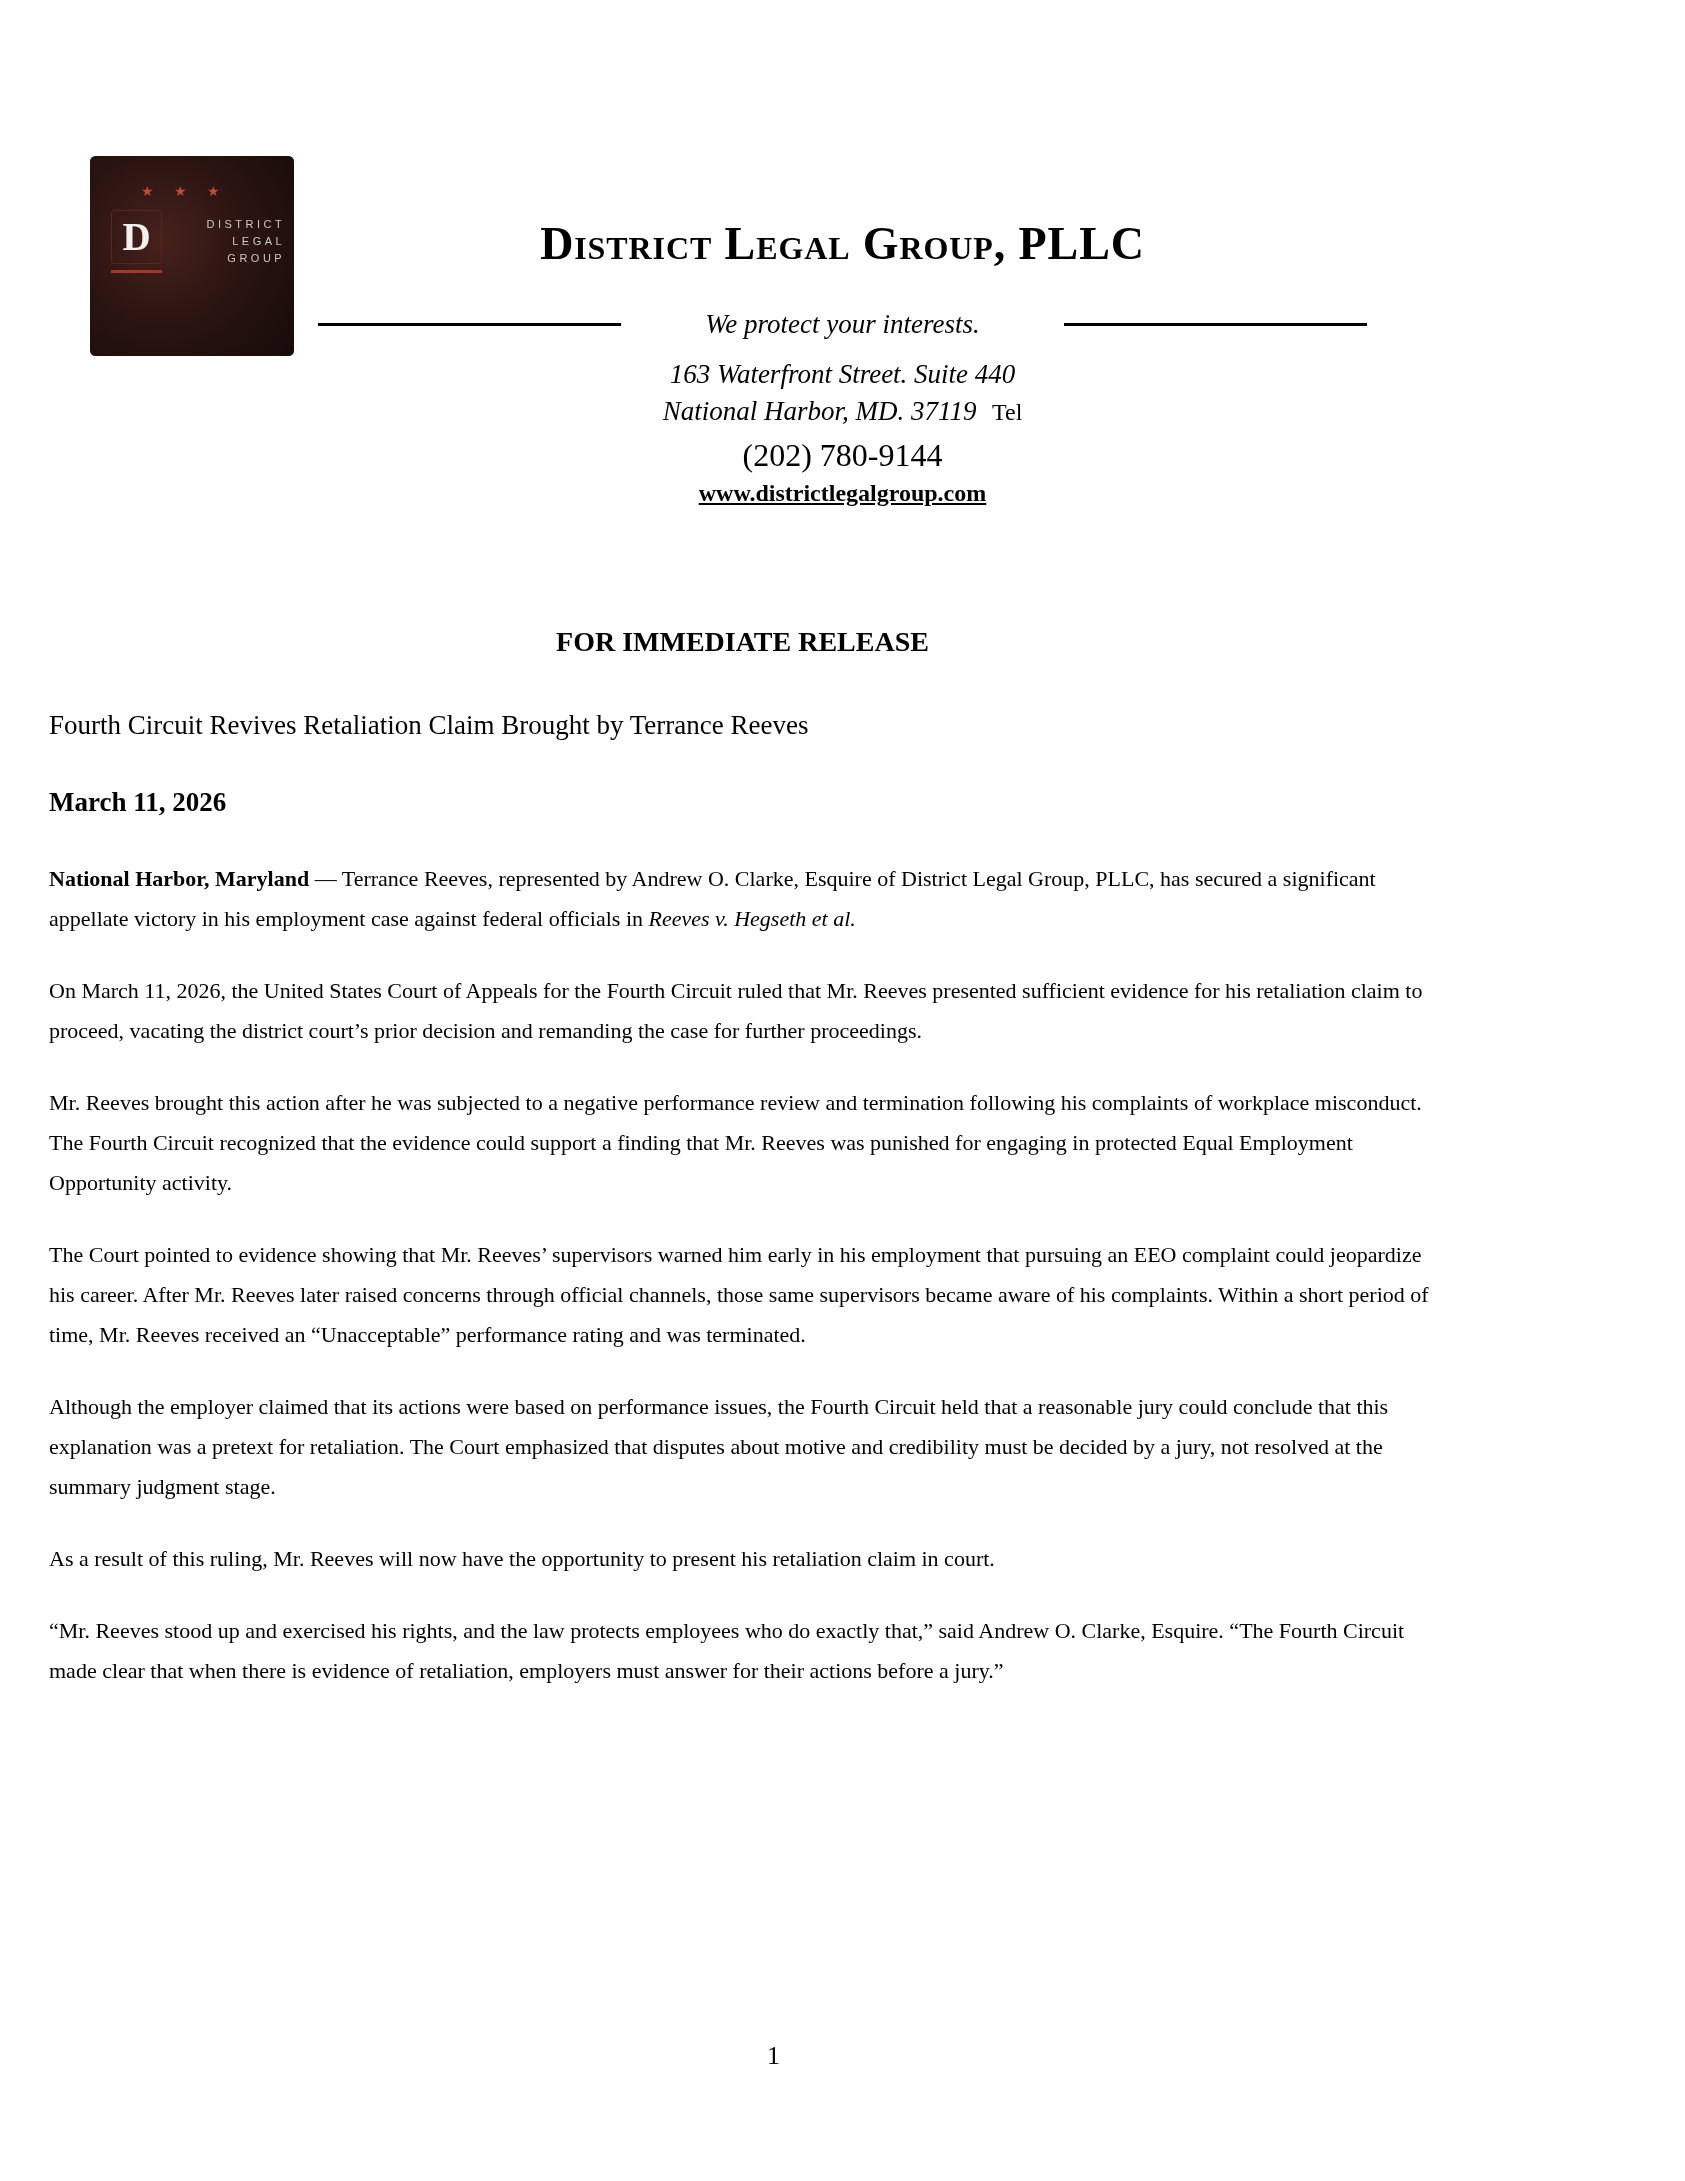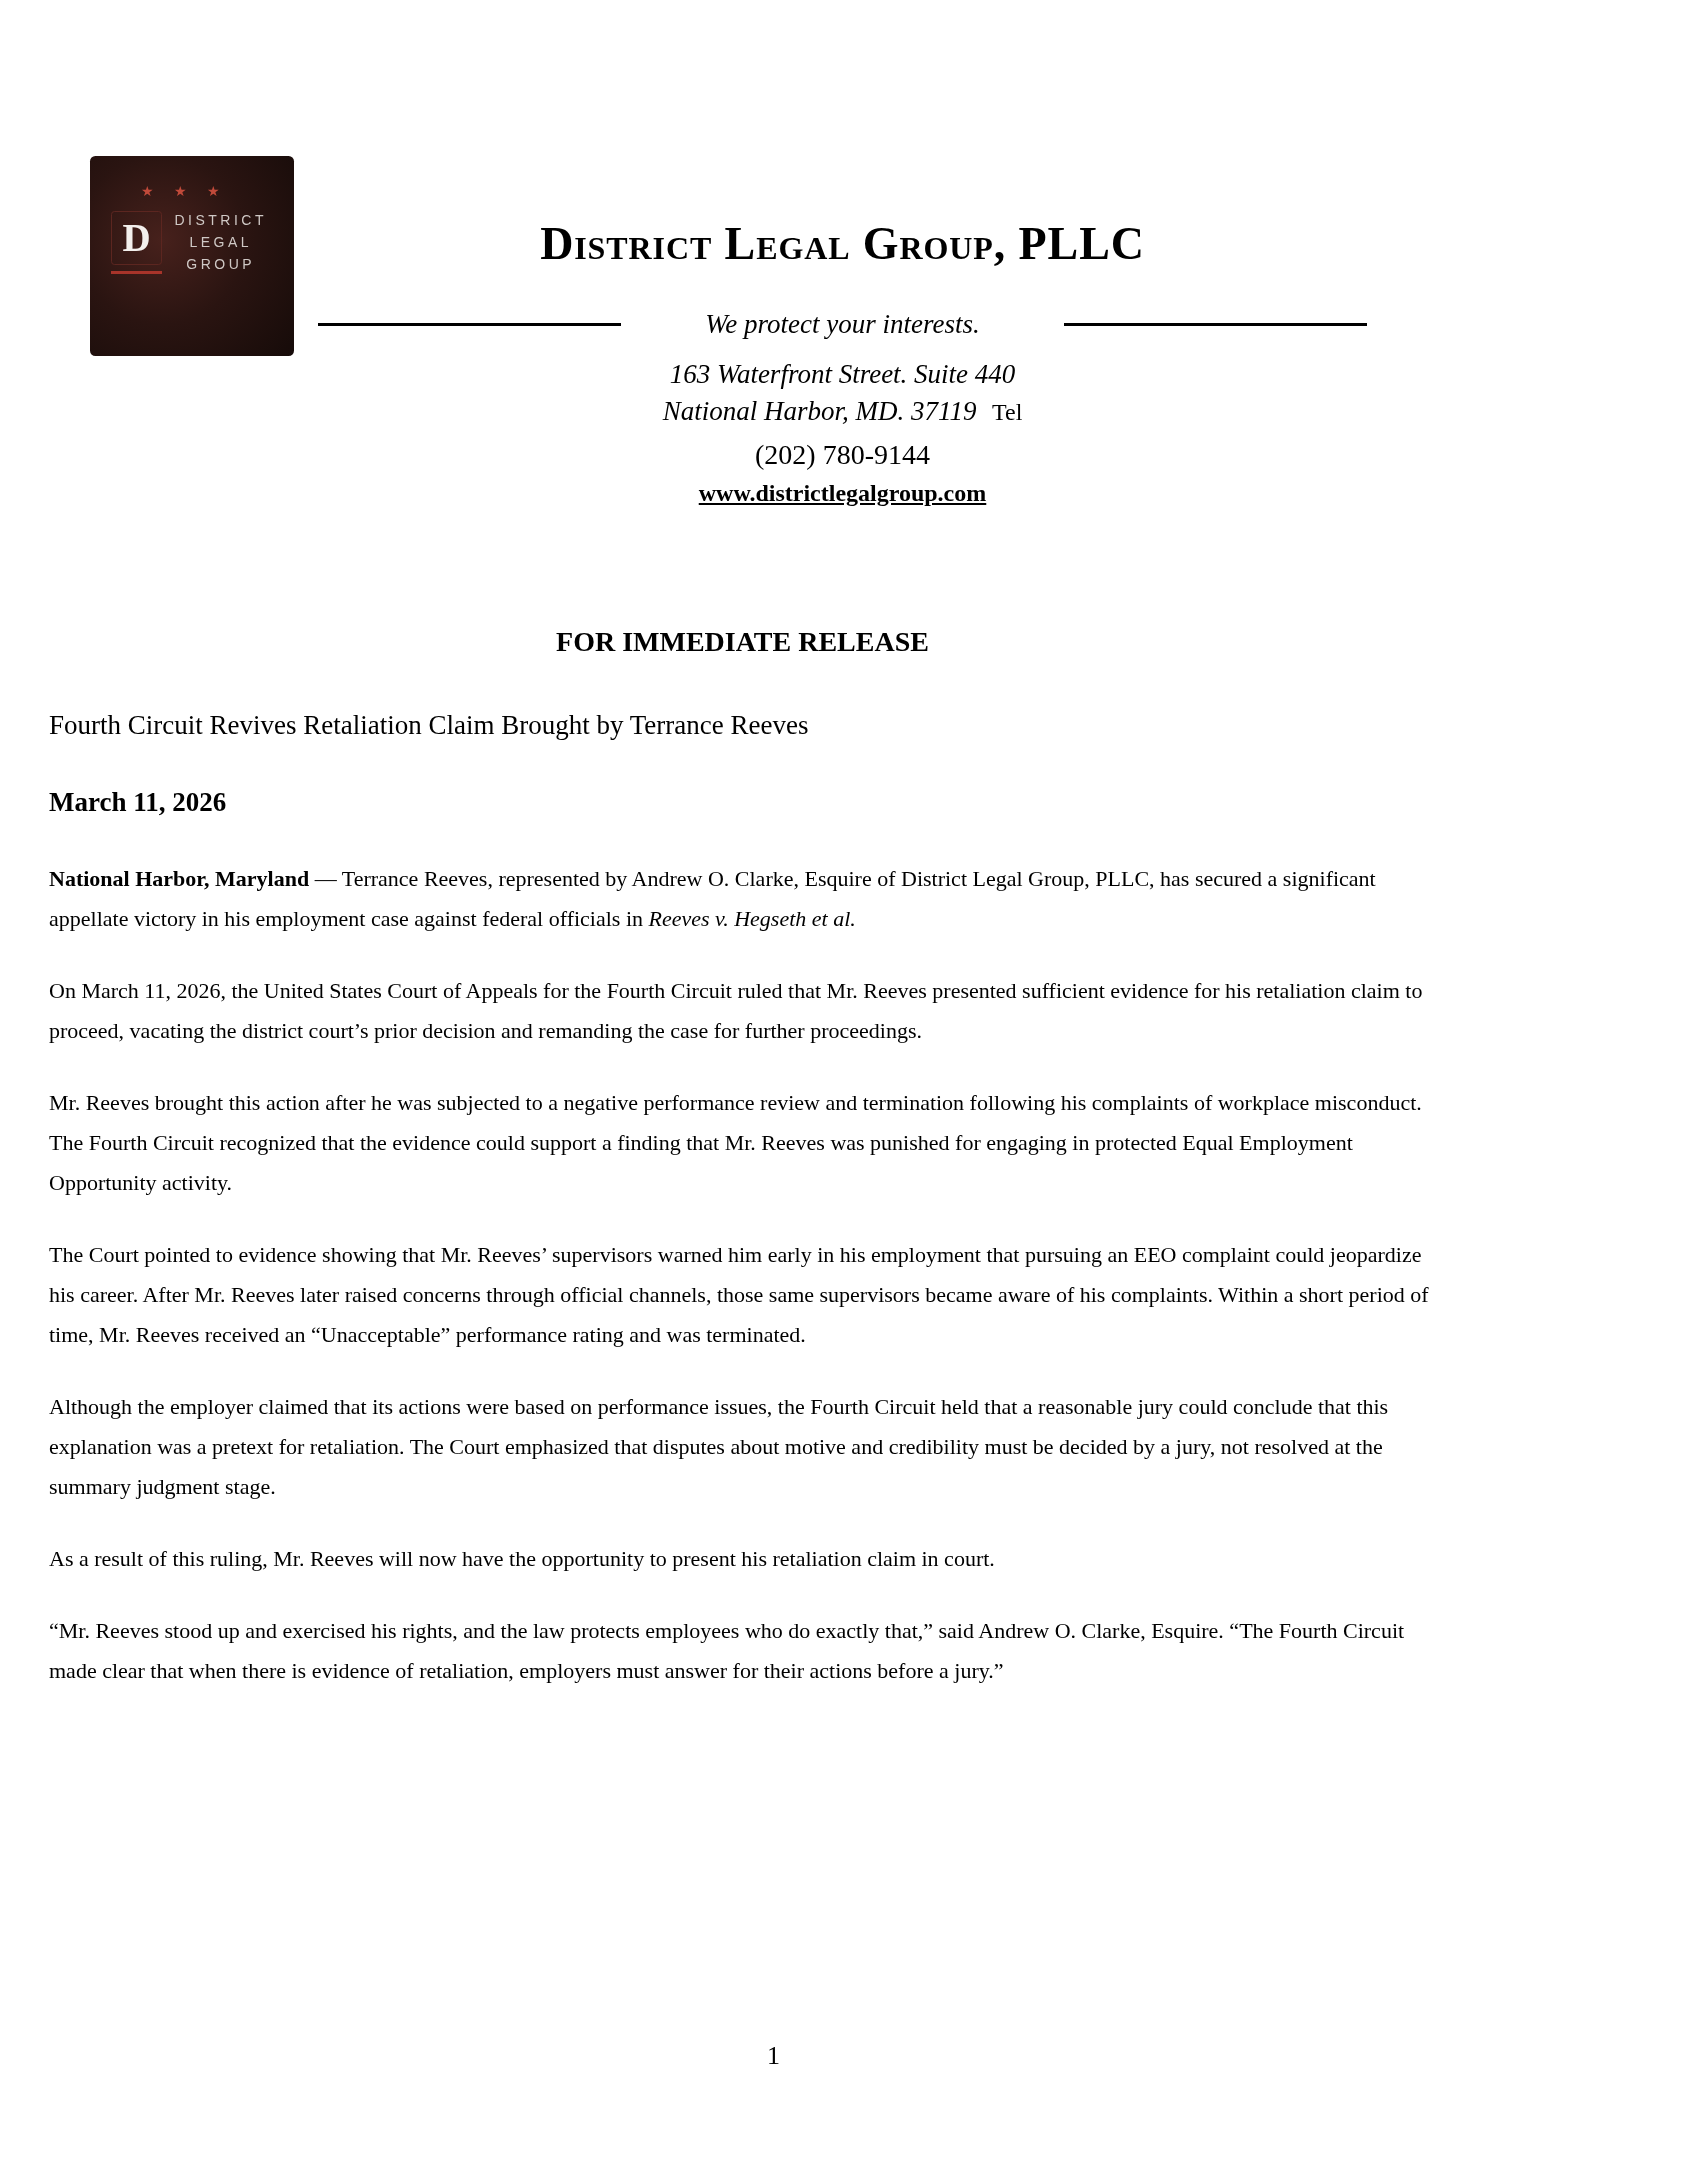--- a/index.html
+++ b/index.html
@@ -44,24 +44,25 @@
     font-weight: bold;
     line-height: 1;
     padding: 5.3px 10.5px 7px 10.5px;
     border: 1.8px solid #5c2620;
     border-radius: 3.5px;
   }
   .logo-underline { height: 3.5px; background: #a8342a; margin-top: 6.1px; }
   .logo-text {
     font-family: "Liberation Sans", sans-serif;
     color: #cfc8c5;
-    font-size: 14px;
+    font-size: 11px;
     letter-spacing: 3.5px;
     line-height: 1.55;
-    text-align: center;
+    text-align: right;
+    margin-left: 32px;
   }
 
   .header-center { text-align: center; }
   .firm-name {
     margin: 0;
     font-size: 46px;
     font-weight: bold;
     font-variant: small-caps;
     letter-spacing: 0.9px;
     line-height: 1;
@@ -77,21 +78,21 @@
   .tagline {
     font-style: italic;
     font-size: 27px;
     padding: 0 84px;
     white-space: nowrap;
   }
   .addr1 { margin-top: 14px; font-style: italic; font-size: 27px; line-height: 35px; }
   .addr2 { margin-top: 1.8px; font-size: 27px; line-height: 35px; }
   .addr2 .addr2-italic { font-style: italic; }
   .addr2 .addr2-plain { font-style: normal; font-size: 24px; margin-left: 8.8px; }
-  .phone { margin-top: 8.8px; font-size: 28px; line-height: 32px; }
+  .phone { margin-top: 8.8px; font-size: 32px; line-height: 32px; }
   .website-row { margin-top: 7px; line-height: 30px; }
   .website {
     color: #000000;
     font-weight: bold;
     font-size: 24px;
     text-decoration: underline;
     cursor: pointer;
   }
 
   

